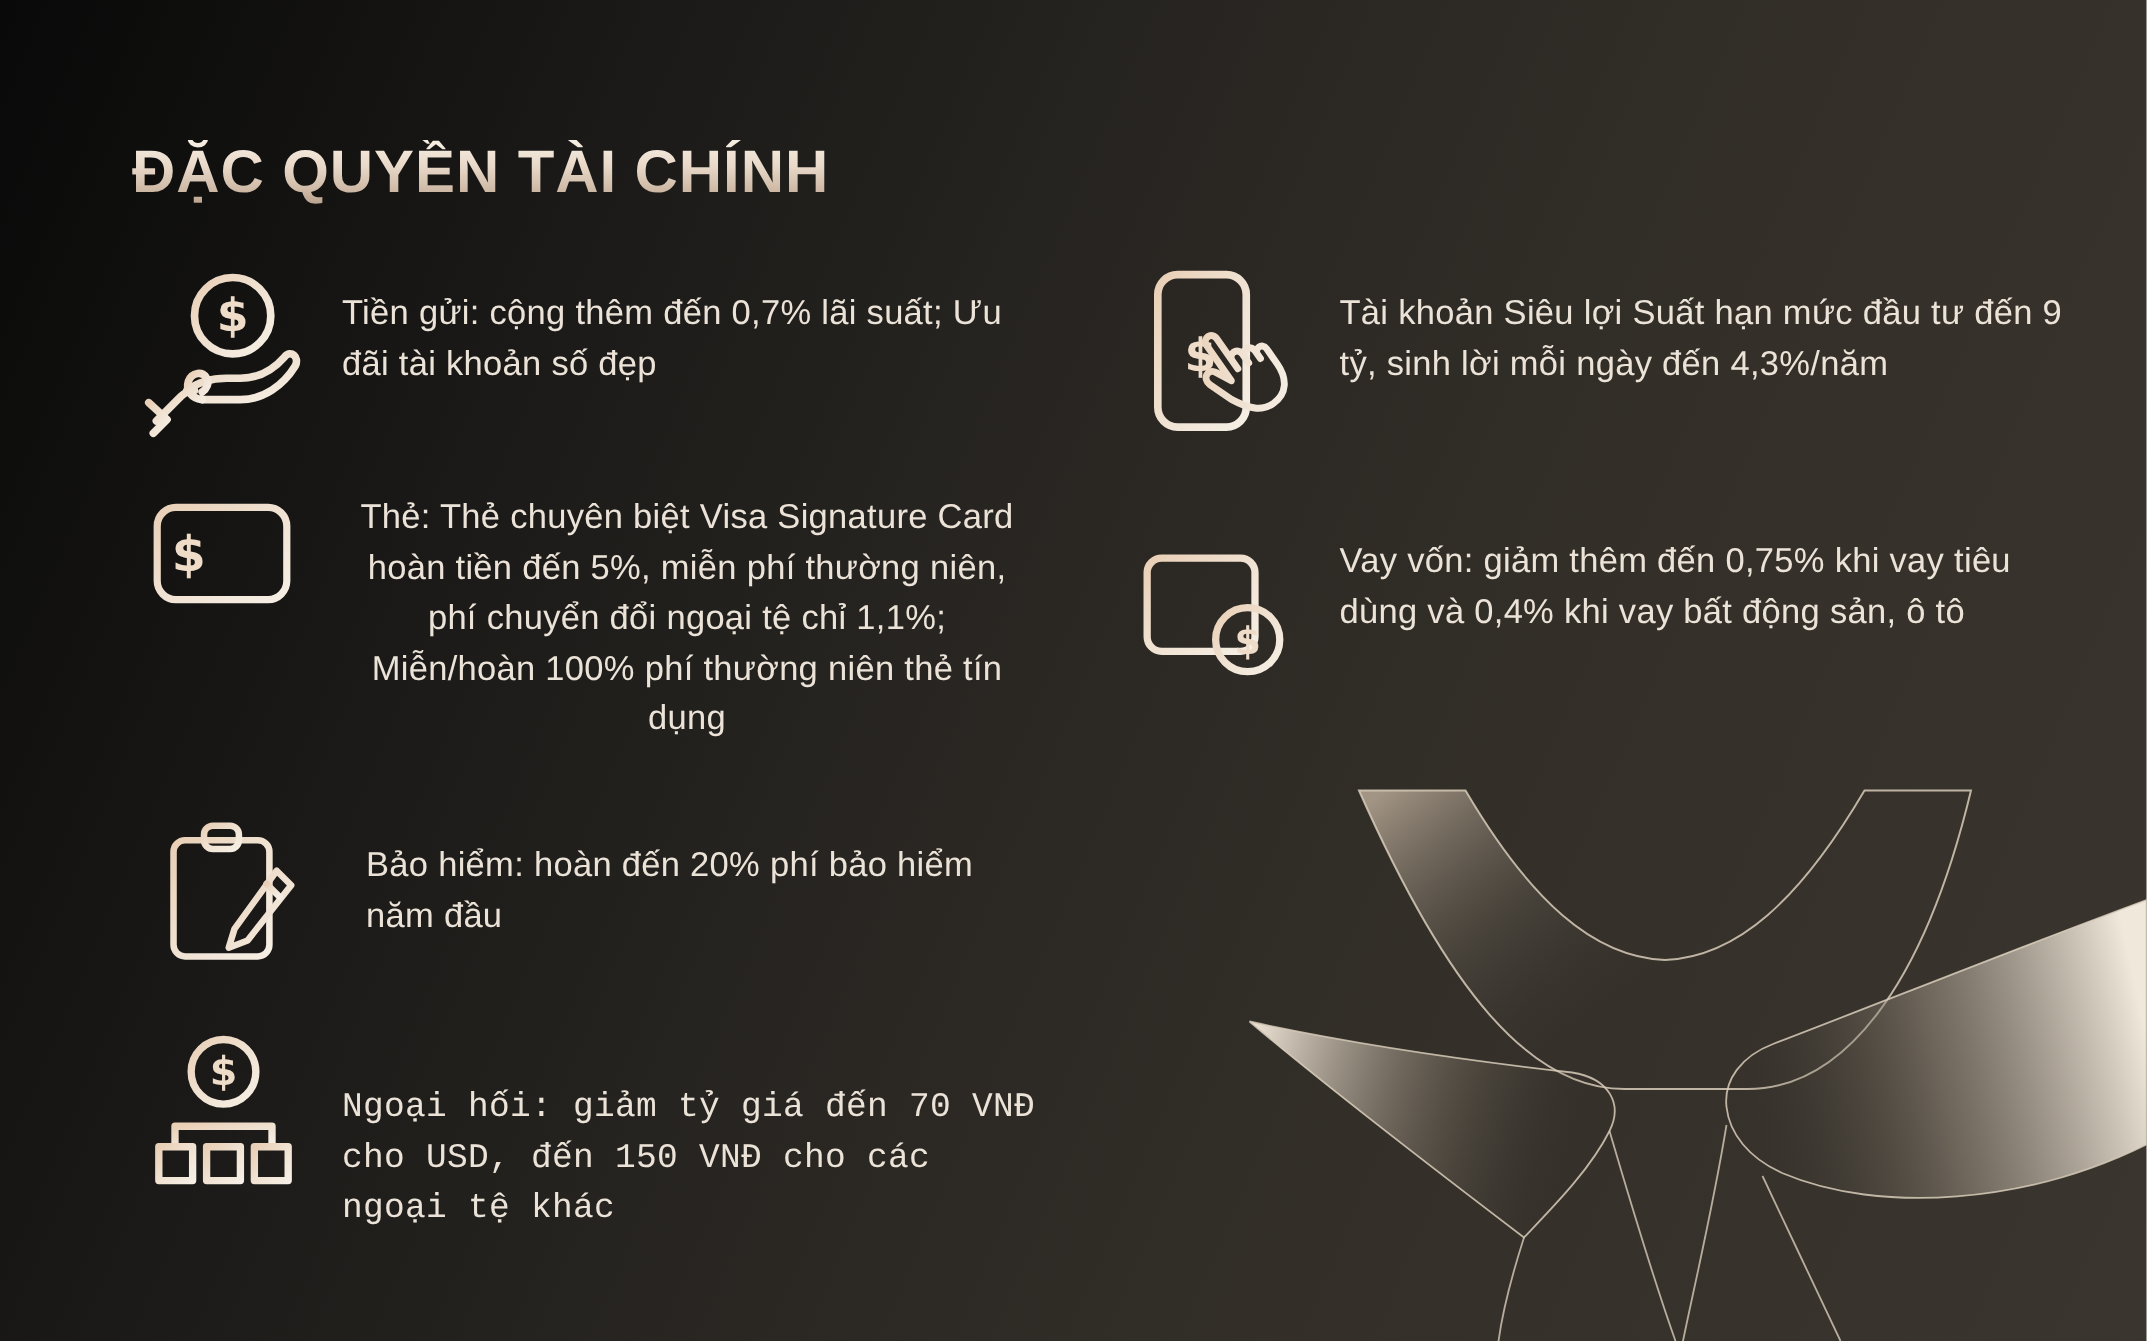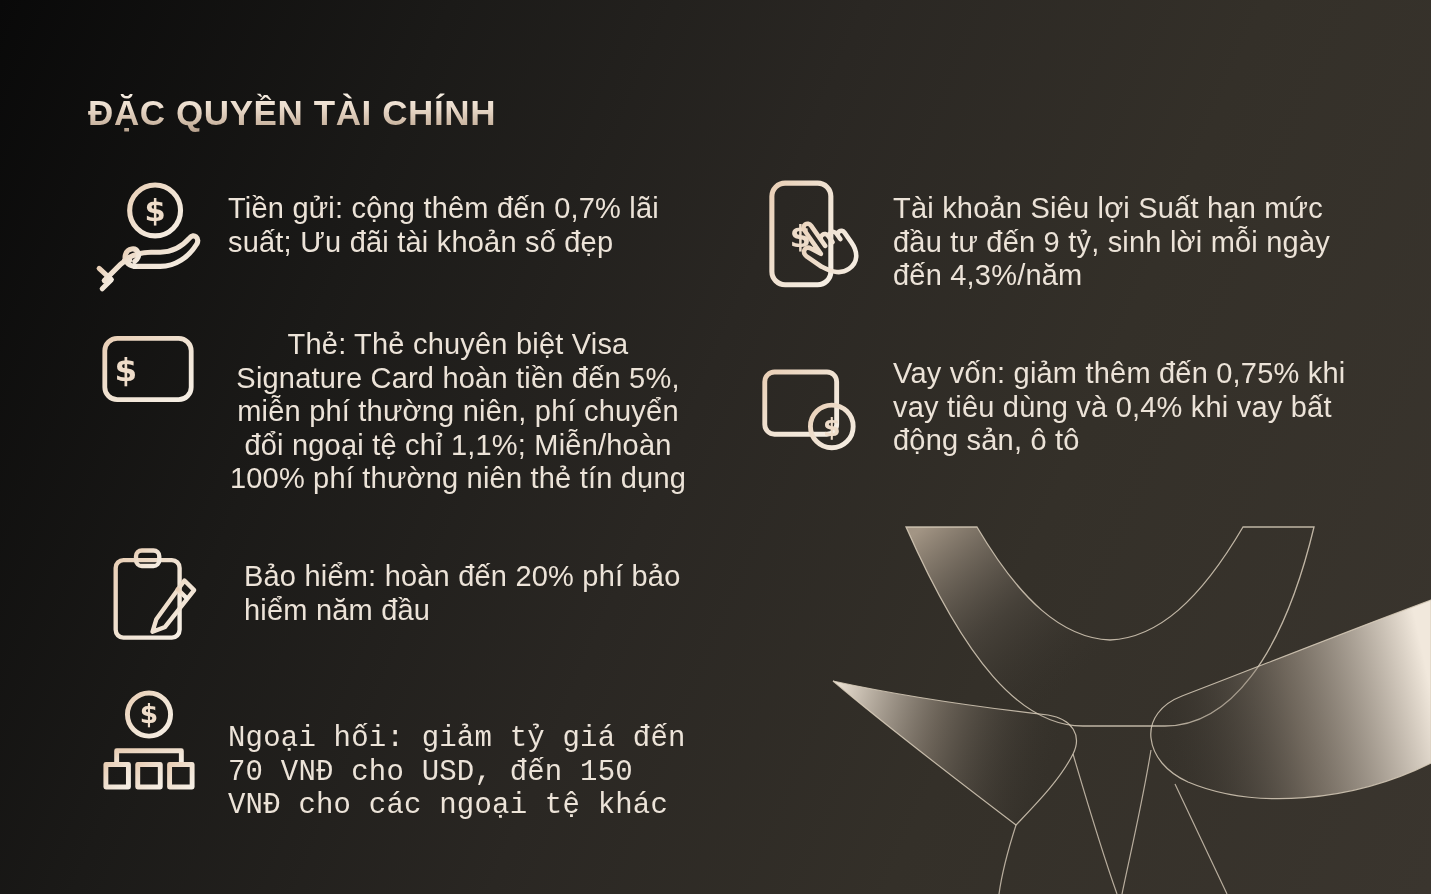--- a/index.html
+++ b/index.html
@@ -6,34 +6,34 @@
   html, body { width: 1431px; height: 894px; }
   body {
     position: relative;
     overflow: hidden;
     font-family: "Liberation Sans", "DejaVu Sans", sans-serif;
     background: linear-gradient(293deg, #3a352e 0%, #343029 30%, #2a2723 52%, #1b1a18 75%, #090909 100%);
   }
   .title {
     position: absolute;
     left: 88px; top: 93px;
-    font-size: 35px;
+    font-size: 40px;
     font-weight: bold;
     letter-spacing: 0.6px;
     color: #e5d5c5;
     background: linear-gradient(180deg, #f7efe4 0%, #e8d8c8 40%, #cbb6a2 78%, #b49e8a 100%);
     -webkit-background-clip: text;
     background-clip: text;
     -webkit-text-fill-color: transparent;
   }
   .benefit { position: absolute; display: block; }
   .benefit .icon { position: absolute; }
   .benefit .text {
     position: absolute;
-    font-size: 29px;
+    font-size: 23px;
     line-height: 33.6px;
     color: #ece3d8;
     letter-spacing: 0.2px;
   }
   svg { display: block; overflow: visible; }
   .ic { fill: none; stroke: url(#iconGrad); stroke-width: 5; stroke-linecap: round; stroke-linejoin: round; }
   .ic-thin { fill: none; stroke: url(#iconGrad); stroke-width: 4.5; stroke-linecap: round; stroke-linejoin: round; }
   .ic-dollar { fill: #eedcc9; font-family: "DejaVu Sans", sans-serif; font-weight: bold; text-anchor: middle; stroke: none; }
   .emblem { position: absolute; left: 830px; top: 500px; width: 601px; height: 394px; }
   #defs-holder { position: absolute; width: 0; height: 0; }

